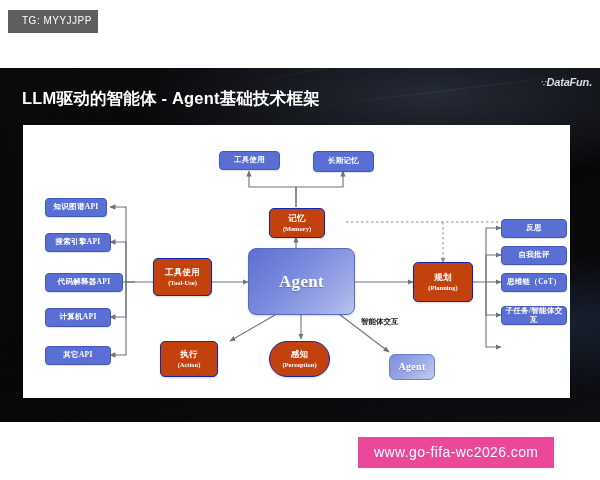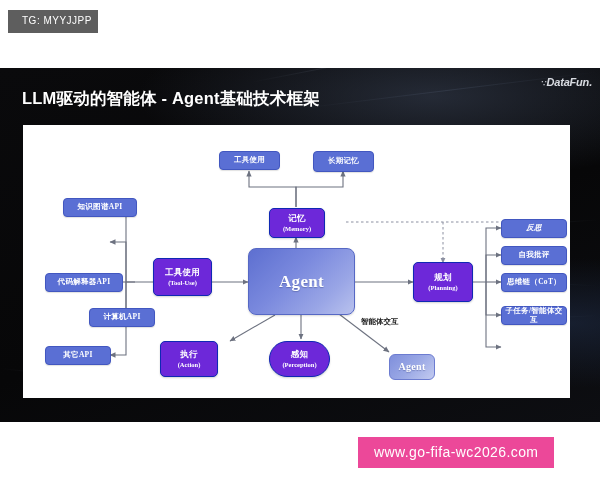--- a/index.html
+++ b/index.html
@@ -123,21 +123,21 @@
   
   .node.lt {
     background: #5a6fd4;
     border: 1px solid #4257c0;
     box-shadow: 0 1px 1px rgba(0,0,0,0.12);
   }
   .node.lt .cn { font-size: 7.5px; }
 
   
   .node.strong {
-    background: #6d28d9;
+    background: #c2410c;
     border: 1px solid #0f28b4;
     border-radius: 5px;
     box-shadow: 0 1px 2px rgba(0,0,0,0.18);
   }
 
   
   .node.agent-main {
     background: linear-gradient(135deg, #5d6fd0 0%, #7b8ade 42%, #9aa6e6 75%, #b9c2ee 100%);
     border: 1px solid #5668c4;
     border-radius: 8px;
@@ -279,40 +279,43 @@
       <div class="node strong" style="left:246px; top:216px; width:61px; height:36px;border-radius:18px;">
         <span class="cn">感知</span>
         <span class="en">(Perception)</span>
       </div>
 
       <div class="node strong" style="left:390px; top:137px; width:60px; height:40px;">
         <span class="cn">规划</span>
         <span class="en">(Planning)</span>
       </div>
 
-      <div class="node lt" style="left:478px; top:94px; width:66px; height:19px;font-style:italic;">
+      <div class="node lt" style="left:478px; top:94px; width:66px; height:19px;">
         <span class="cn">反思</span>
       </div>
       <div class="node lt" style="left:478px; top:121px; width:66px; height:19px;">
         <span class="cn">自我批评</span>
       </div>
       <div class="node lt" style="left:478px; top:148px; width:66px; height:19px;">
         <span class="cn">思维链（CoT）</span>
       </div>
       <div class="node lt" style="left:478px; top:181px; width:66px; height:19px;">
         <span class="cn">子任务/智能体交互</span>
       </div>
 
-      <div class="node lt" style="left:22px; top:73px; width:74px; height:19px;margin-left:18px;">
+      <div class="node lt" style="left:22px; top:73px; width:62px; height:19px;">
         <span class="cn">知识图谱API</span>
+      </div>
+      <div class="node lt" style="left:22px; top:108px; width:66px; height:19px;">
+        <span class="cn">搜索引擎API</span>
       </div>
       <div class="node lt" style="left:22px; top:148px; width:78px; height:19px;">
         <span class="cn">代码解释器API</span>
       </div>
-      <div class="node lt" style="left:22px; top:183px; width:66px; height:19px;margin-left:44px;">
+      <div class="node lt" style="left:22px; top:183px; width:66px; height:19px;">
         <span class="cn">计算机API</span>
       </div>
       <div class="node lt" style="left:22px; top:221px; width:66px; height:19px;">
         <span class="cn">其它API</span>
       </div>
 
       <div class="edge-label" style="left:338px; top:192px;">智能体交互</div>
 
       <div class="node agent-small" style="left:366px; top:229px; width:46px; height:26px;">
         <span class="cn">Agent</span>

